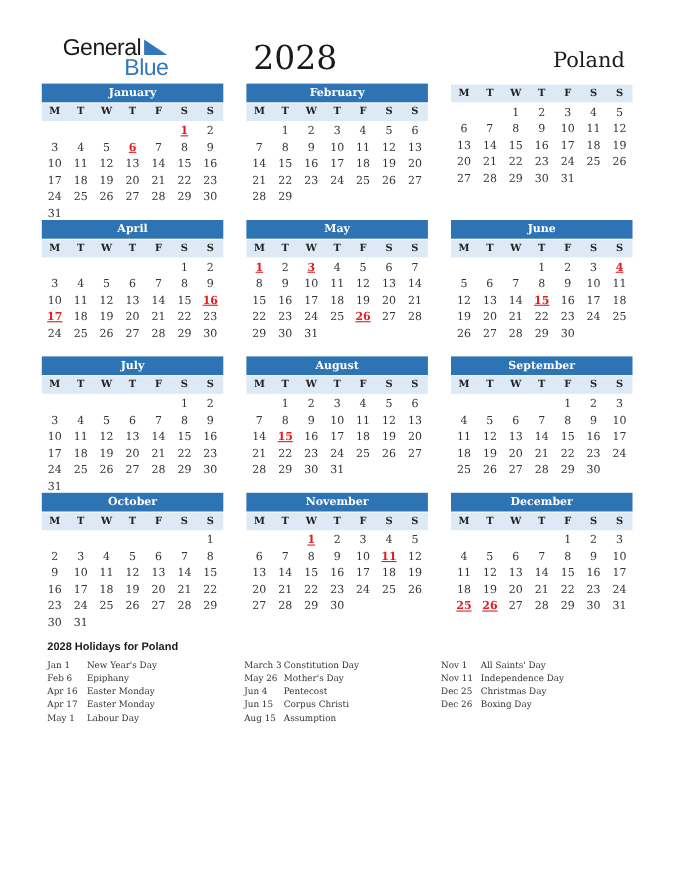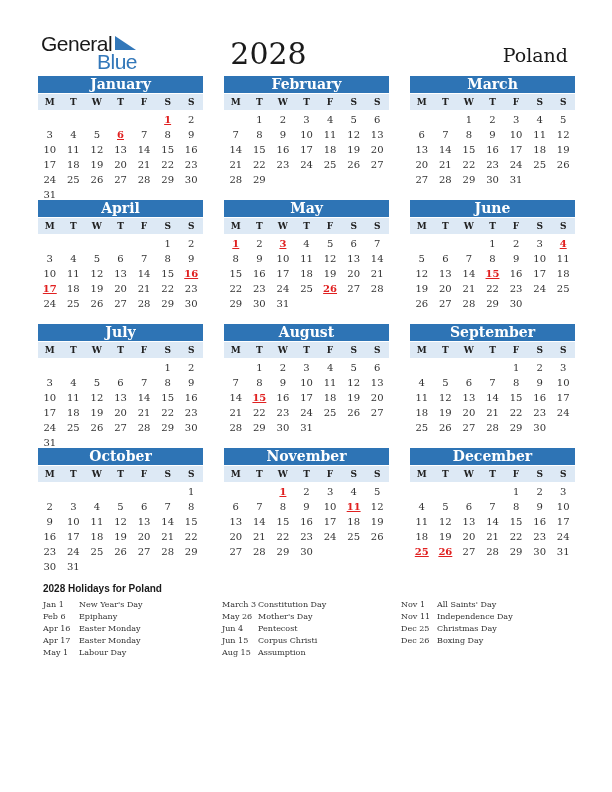--- a/index.html
+++ b/index.html
@@ -1,28 +1,28 @@
 <!DOCTYPE html>
 <html><head>
 <meta charset="utf-8">
 <style>
   * { box-sizing: border-box; margin: 0; padding: 0; }
   html, body { width: 612px; height: 792px; background: #ffffff; overflow: hidden; }
   body { position: relative; font-family: "DejaVu Serif", serif; color: #333333; }
 
-  .logo { position: absolute; left: 41px; top: 32px; width: 100px; height: 40px; }
+  .logo { position: absolute; left: 57px; top: 32px; width: 100px; height: 40px; }
   .logo-general { position: absolute; left: 0; top: 0; font-family: "Liberation Sans", sans-serif; font-size: 21px; color: #1a1a1a; letter-spacing: -0.5px; }
   .logo-blue { position: absolute; left: 56px; top: 18px; font-family: "Liberation Sans", sans-serif; font-size: 21px; color: #3277b9; letter-spacing: -0.5px; }
   .logo-tri { position: absolute; left: 74px; top: 4px; width: 0; height: 0; border-left: 21px solid transparent; border-bottom: 14px solid #3277b9; transform: scaleX(-1); }
 
   .year { position: absolute; left: 0; width: 537px; top: 36px; text-align: center; font-family: "DejaVu Serif", serif; font-size: 30px; color: #1a1a1a; }
   .country { position: absolute; right: 44px; top: 44px; font-family: "DejaVu Serif", serif; font-size: 19px; color: #1a1a1a; }
 
   .month { position: absolute; width: 165px; }
-  .month-title { height: 17px; background: #2e74b5; color: #ffffff; text-align: center; font-family: "DejaVu Serif", serif; font-weight: bold; font-size: 14px; line-height: 17px; }
+  .month-title { height: 17px; background: #2e74b5; color: #ffffff; text-align: center; font-family: "DejaVu Serif", serif; font-weight: bold; font-size: 10px; line-height: 17px; }
   .weekdays { display: grid; grid-template-columns: repeat(7, 1fr); height: 16px; background: #dde9f5; margin-top: 1px; }
   .weekdays span { text-align: center; font-family: "DejaVu Serif", serif; font-weight: bold; font-size: 9px; line-height: 16px; color: #222; }
   .days { display: grid; grid-template-columns: repeat(7, 1fr); grid-auto-rows: 15px; margin-top: 2px; }
   .days span { text-align: center; font-family: "DejaVu Serif", serif; font-size: 10px; line-height: 15px; color: #333; }
   .days span.hol { color: #e02020; font-weight: bold; text-decoration: underline; }
 
   .hol-title { position: absolute; left: 43px; top: 583px; font-family: "Liberation Sans", sans-serif; font-weight: bold; font-size: 10px; color: #1a1a1a; }
   .hol-col { position: absolute; top: 599px; }
   .hol-row { height: 12px; display: flex; font-family: "DejaVu Serif", serif; font-size: 8px; line-height: 12px; color: #333; }
   .hol-date { width: 36px; }
@@ -128,21 +128,20 @@
         <span>23</span>
         <span>24</span>
         <span>25</span>
         <span>26</span>
         <span>27</span>
         <span>28</span>
         <span>29</span>
       </div>
     </div>
     <div class="month" style="left: 410px; top: 76px;">
-      <div class="month-title">March</div>
       <div class="weekdays">
         <span>M</span>
         <span>T</span>
         <span>W</span>
         <span>T</span>
         <span>F</span>
         <span>S</span>
         <span>S</span>
       </div>
       <div class="days">

